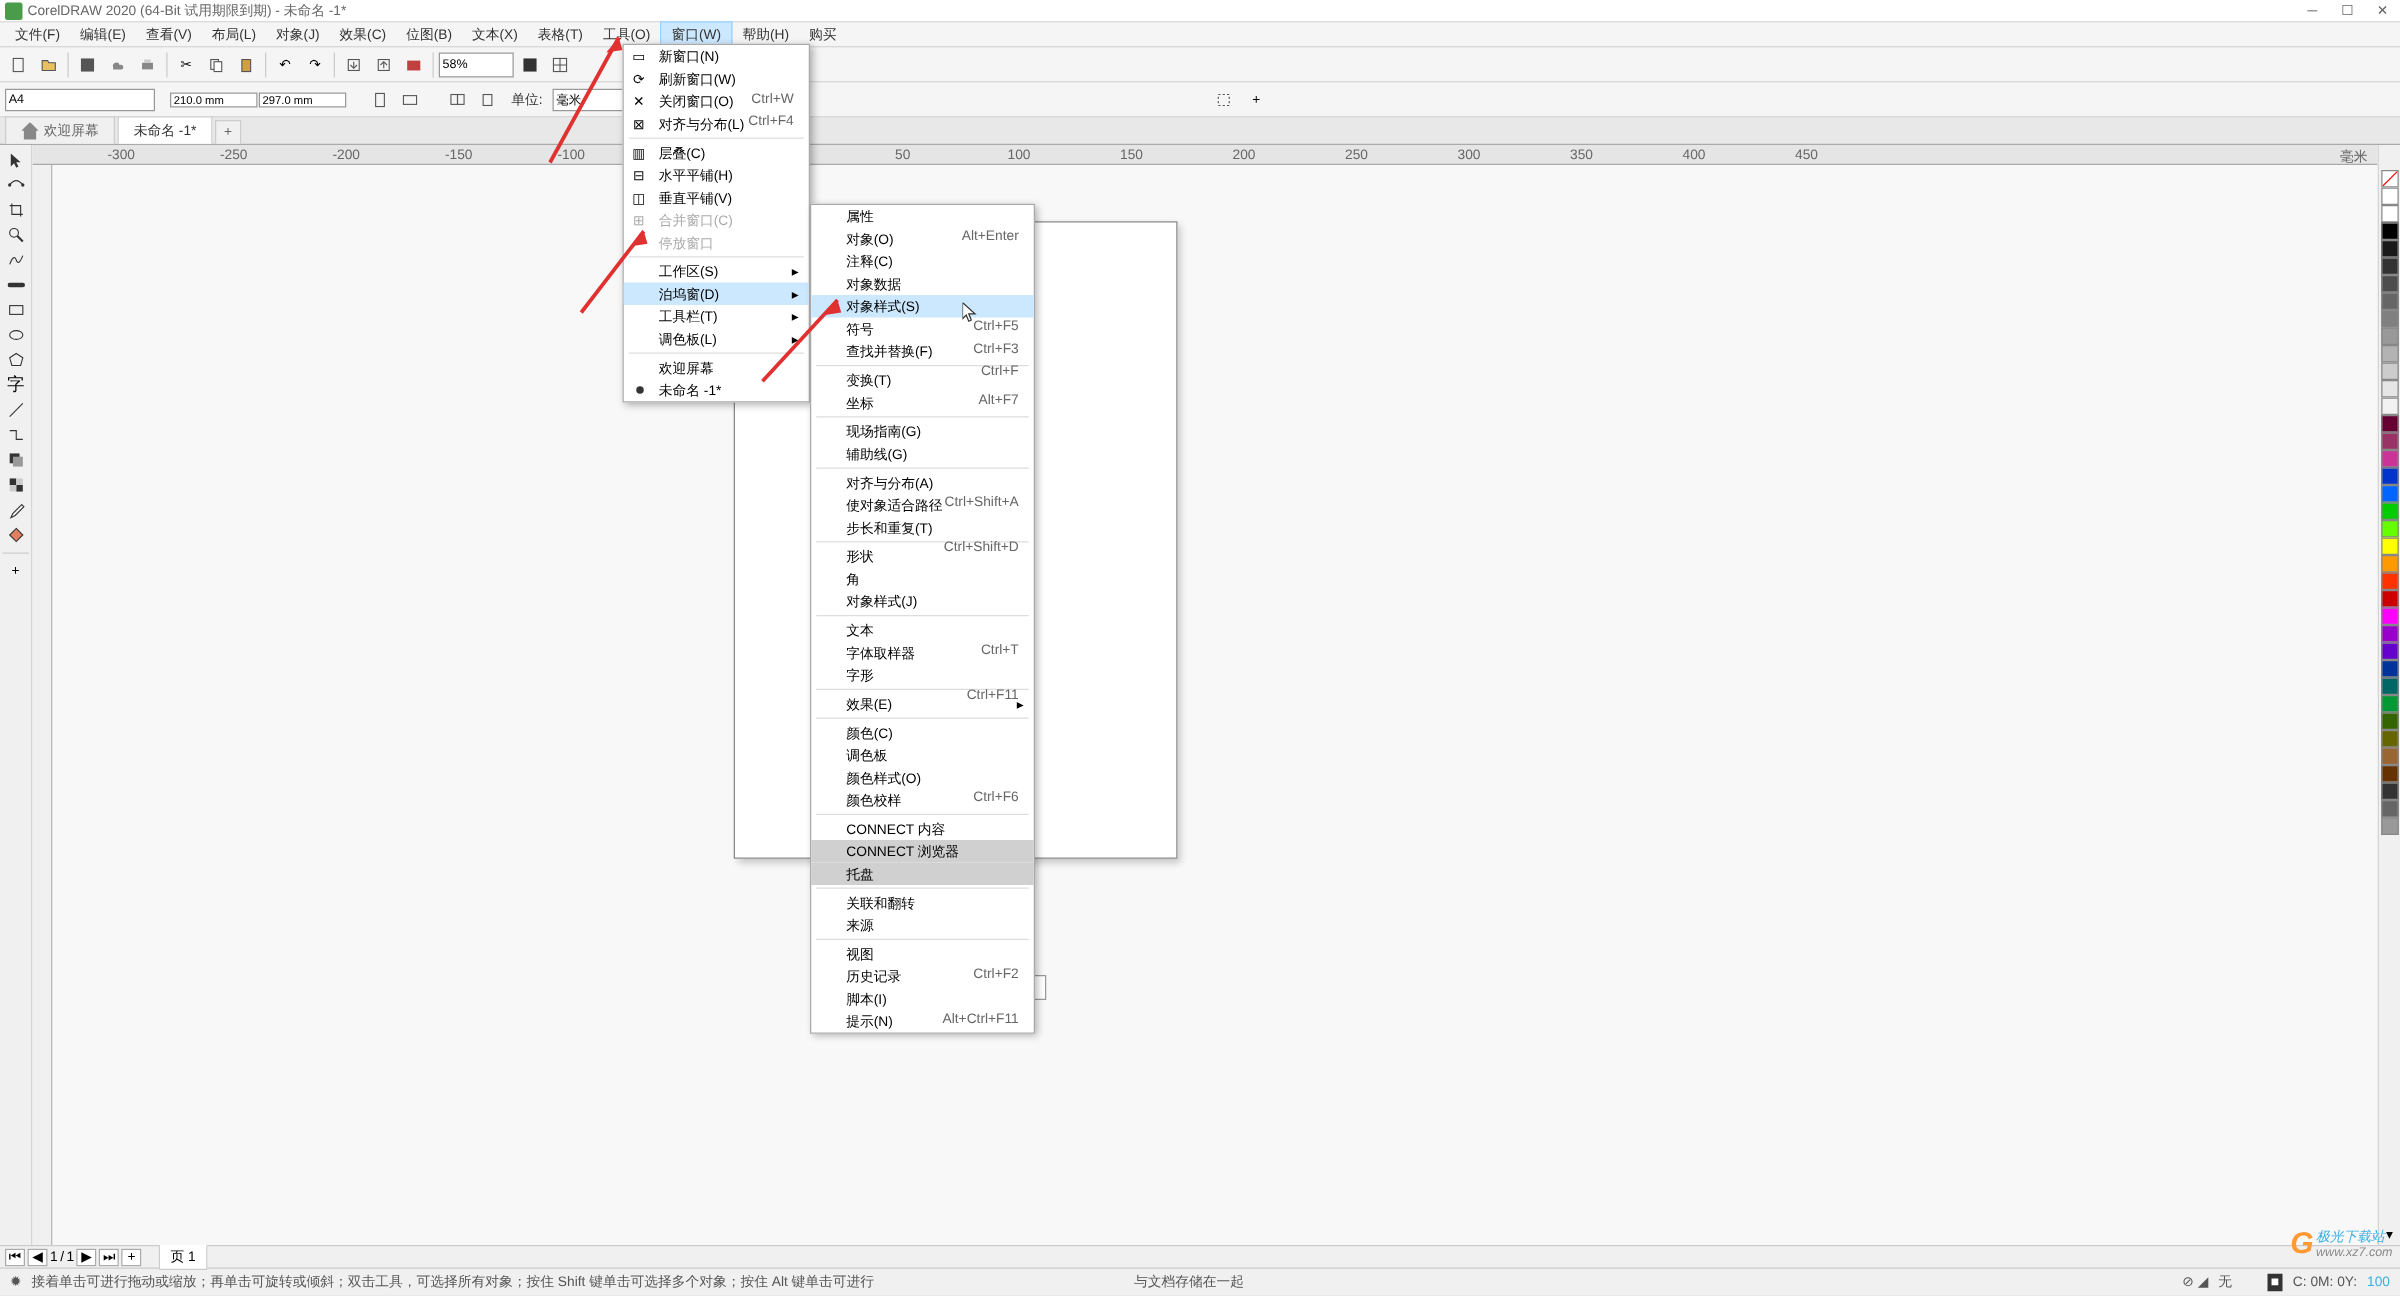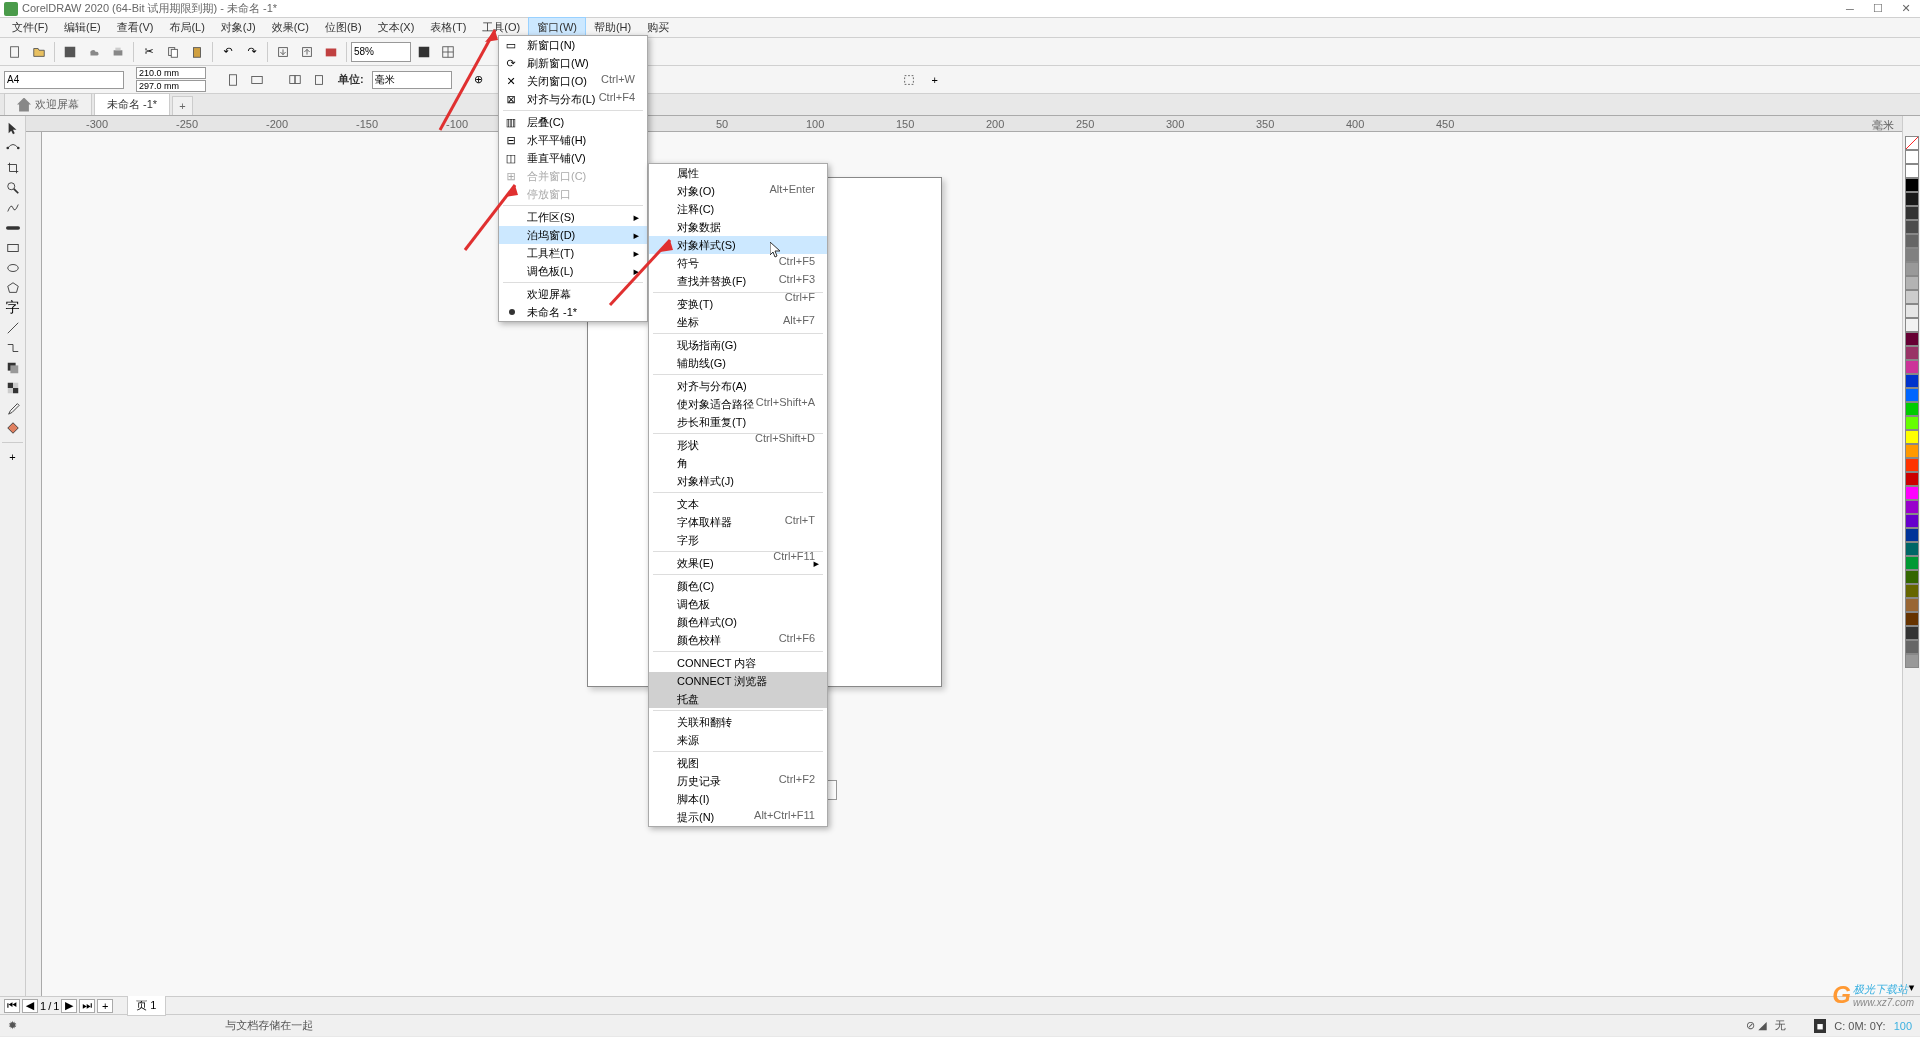--- a/index.html
+++ b/index.html
@@ -19,21 +19,21 @@
 
 
 .toolbar { height: 28px; background: #f5f5f5; display: flex; align-items: center; padding: 0 4px; gap: 2px; border-bottom: 1px solid #d0d0d0; }
 .tb-btn { width: 22px; height: 22px; display: flex; align-items: center; justify-content: center; border: 1px solid transparent; cursor: pointer; }
 .tb-sep { width: 1px; height: 20px; background: #ccc; margin: 0 2px; }
 .tb-dropdown { width: 60px; height: 20px; border: 1px solid #999; background: white; font-size: 10px; padding: 0 2px; }
 
 
 .propbar { height: 28px; background: #f5f5f5; display: flex; align-items: center; padding: 0 4px; gap: 4px; border-bottom: 1px solid #d0d0d0; }
 .prop-input { height: 18px; border: 1px solid #999; background: white; font-size: 10px; padding: 0 2px; }
-.prop-label { color: #333; margin: 0 4px; font-weight: bold; }
+.prop-label { color: #333; margin: 0 4px; }
 
 
 .doctabs { height: 22px; background: #e8e8e8; display: flex; align-items: flex-end; padding: 0 4px; border-bottom: 1px solid #aaa; }
 .doctab { padding: 3px 12px; background: #f0f0f0; border: 1px solid #ccc; border-bottom: none; margin-right: 2px; cursor: pointer; color: #666; display: flex; align-items: center; gap: 4px; }
 .doctab.active { background: white; color: #333; }
 .home-icon { width: 14px; height: 14px; background: #888; clip-path: polygon(50% 0, 100% 50%, 85% 50%, 85% 100%, 15% 100%, 15% 50%, 0 50%); }
 
 
 .main { display: flex; height: 880px; }
 
@@ -190,21 +190,21 @@
       <svg class="svg-icon" viewBox="0 0 16 16">
         <rect x="2" y="2" width="12" height="12" fill="none" stroke="#555"></rect>
         <line x1="8" y1="2" x2="8" y2="14" stroke="#555"></line>
         <line x1="2" y1="8" x2="14" y2="8" stroke="#555"></line>
       </svg>
     </div>
 </div>
 
 <div class="propbar">
   <input class="prop-input" style="width: 120px;" value="A4">
-  <div style="display:flex;flex-direction:column;gap:1px;margin-left:8px">
+  <div style="display:flex;flex-direction:row;gap:1px;margin-left:8px">
     <input class="prop-input" style="width: 70px; height: 12px; font-size: 9px;" value="210.0 mm">
     <input class="prop-input" style="width: 70px; height: 12px; font-size: 9px;" value="297.0 mm">
   </div>
   <div style="margin-left:12px;display:flex;gap:2px">
     <div class="tb-btn">
         <svg class="svg-icon" viewBox="0 0 16 16">
           <rect x="4" y="2" width="8" height="12" fill="none" stroke="#555"></rect>
         </svg>
       </div>
     <div class="tb-btn">
@@ -427,20 +427,21 @@
   <span>/</span>
   <span>1</span>
   <div class="page-nav-btn">▶</div>
   <div class="page-nav-btn">⏭</div>
   <div class="page-nav-btn">+</div>
   <span style="margin-left:12px;background:white;padding:2px 8px;border:1px solid #ccc">页 1</span>
 </div>
 
 <div class="statusbar">
   <span>✹</span>
+  <span>接着单击可进行拖动或缩放；再单击可旋转或倾斜；双击工具，可选择所有对象；按住 Shift 键单击可选择多个对象；按住 Alt 键单击可进行</span>
   <span style="margin-left:200px">与文档存储在一起</span>
   <div class="spacer"></div>
   <span>⊘ ◢</span>
   <span>无</span>
   <span style="margin-left:20px;background:#333;color:white;padding:1px 3px">■</span>
   <span>C: 0M: 0Y:</span>
   <span style="color:#3bb0e0">100</span>
 </div>
 
 <div class="dropdown" style="left:498px;top:35px;width:150px">

